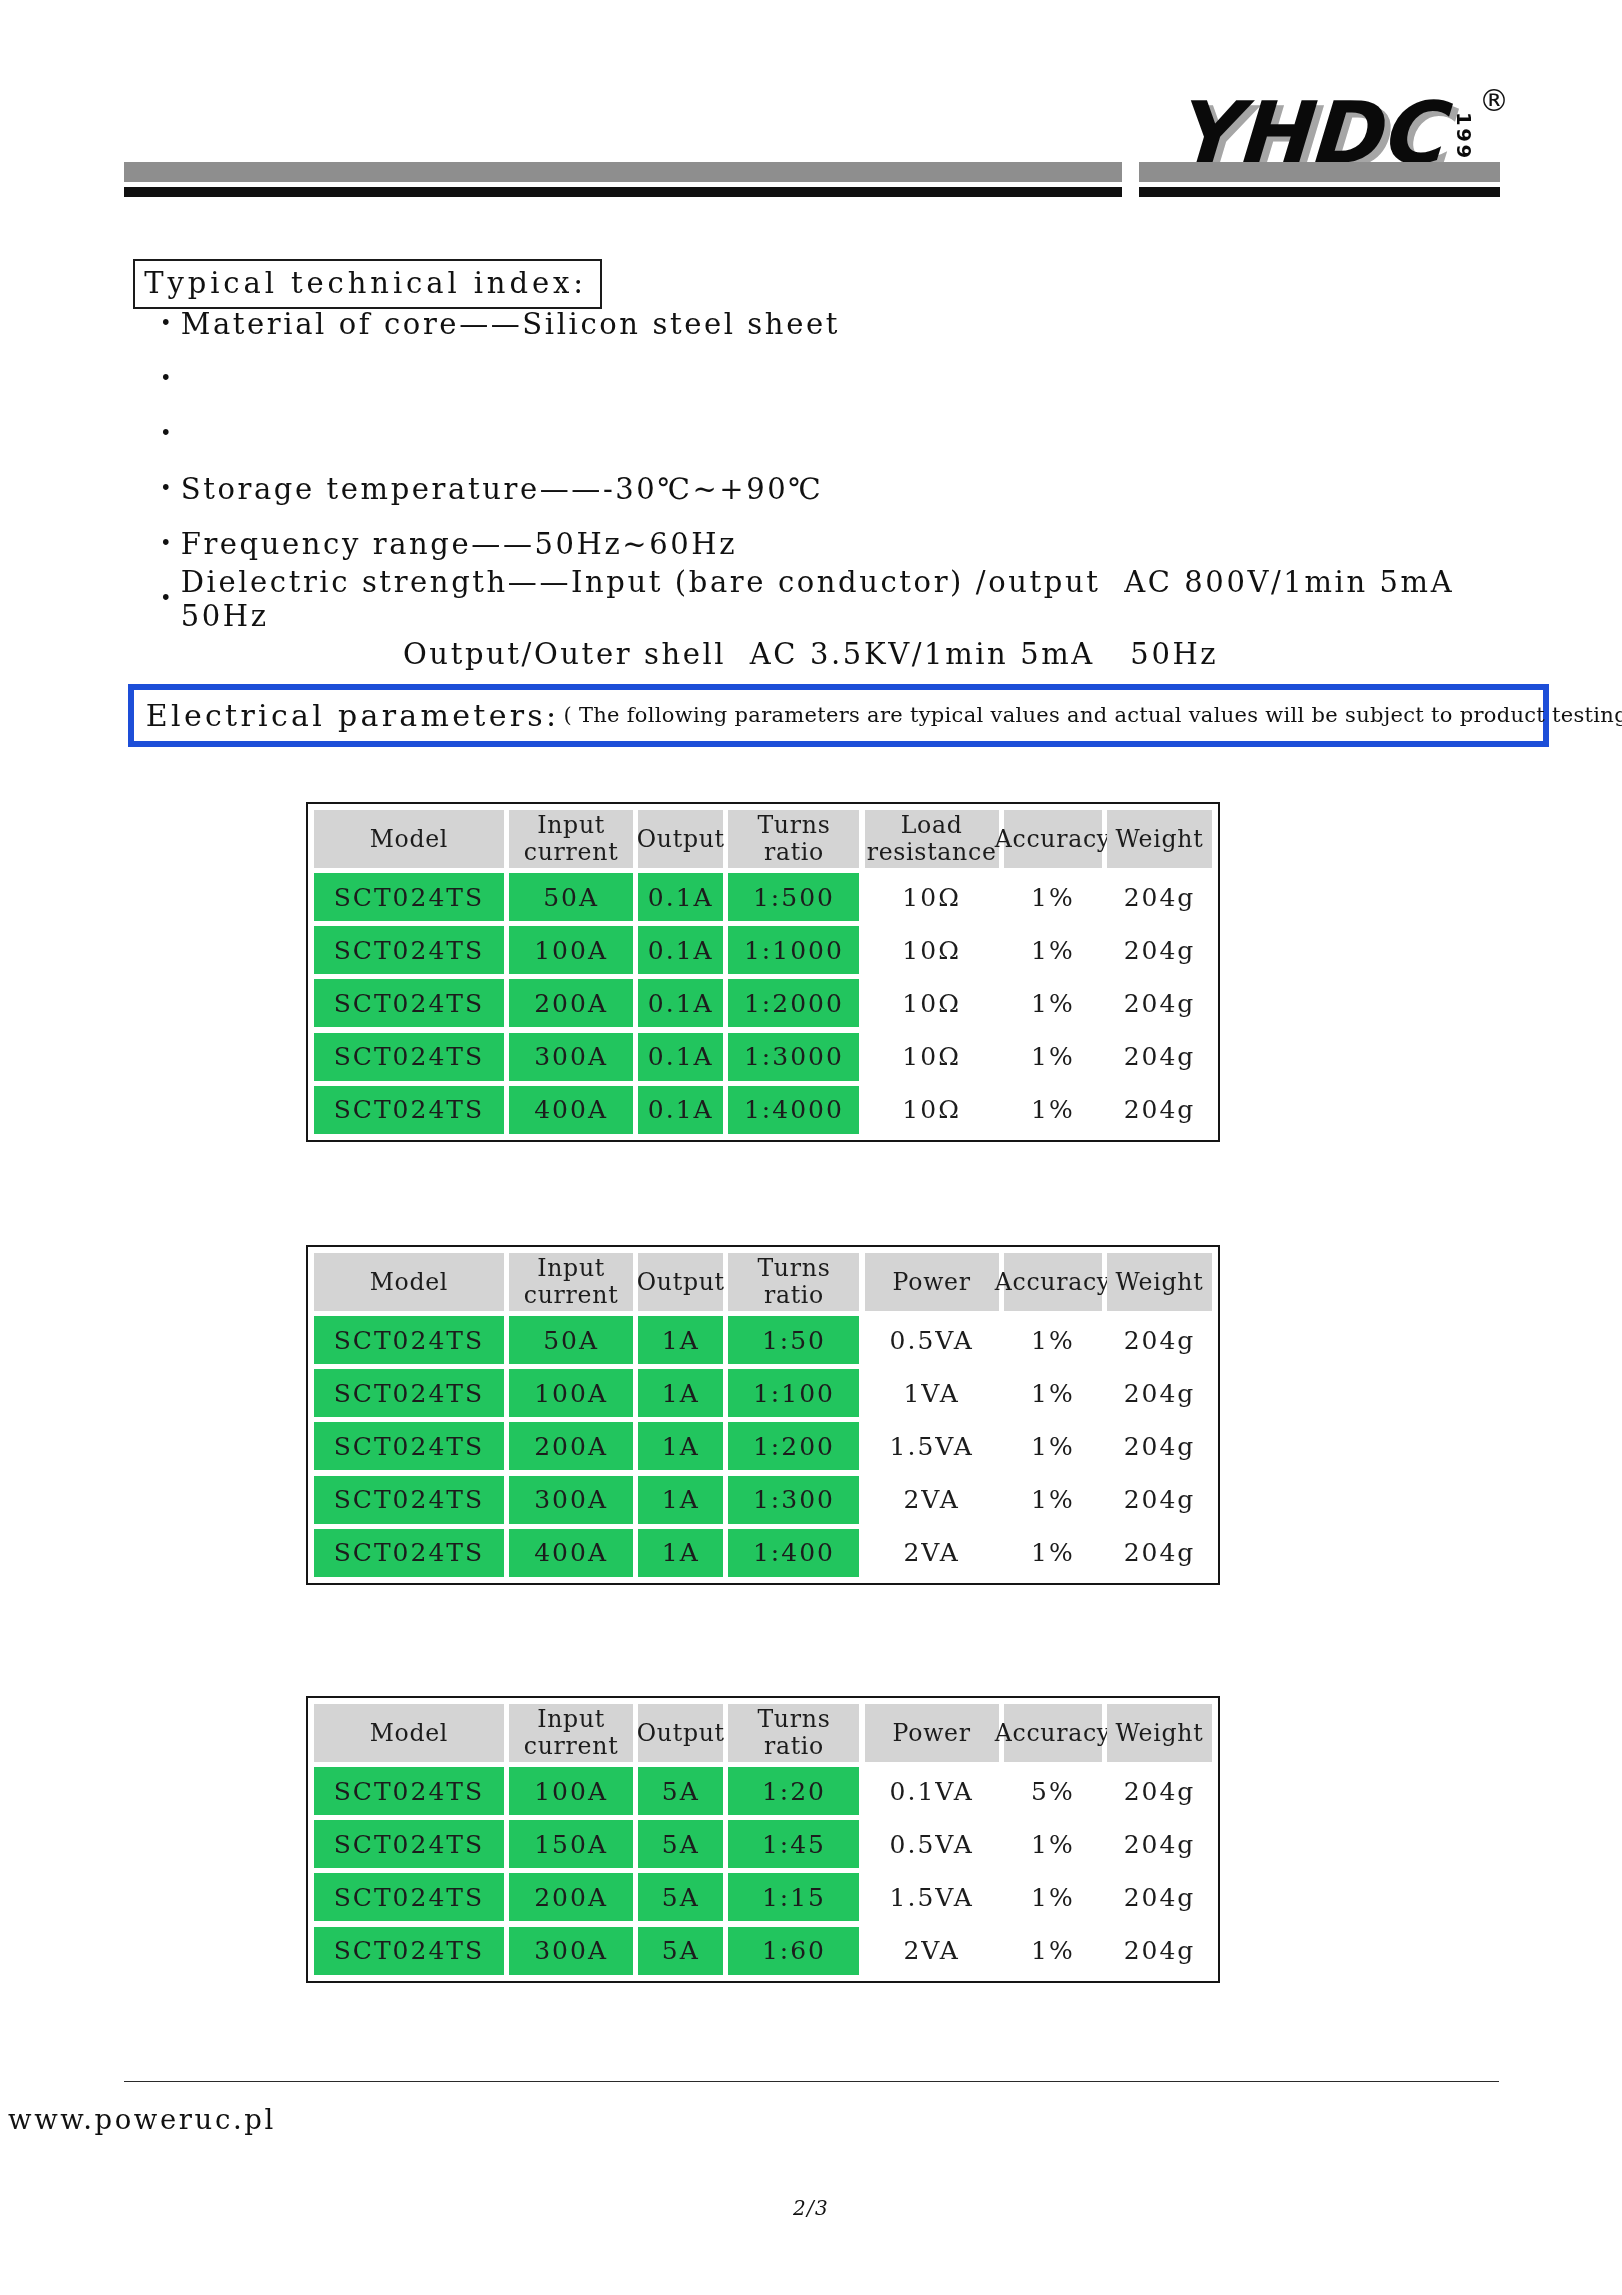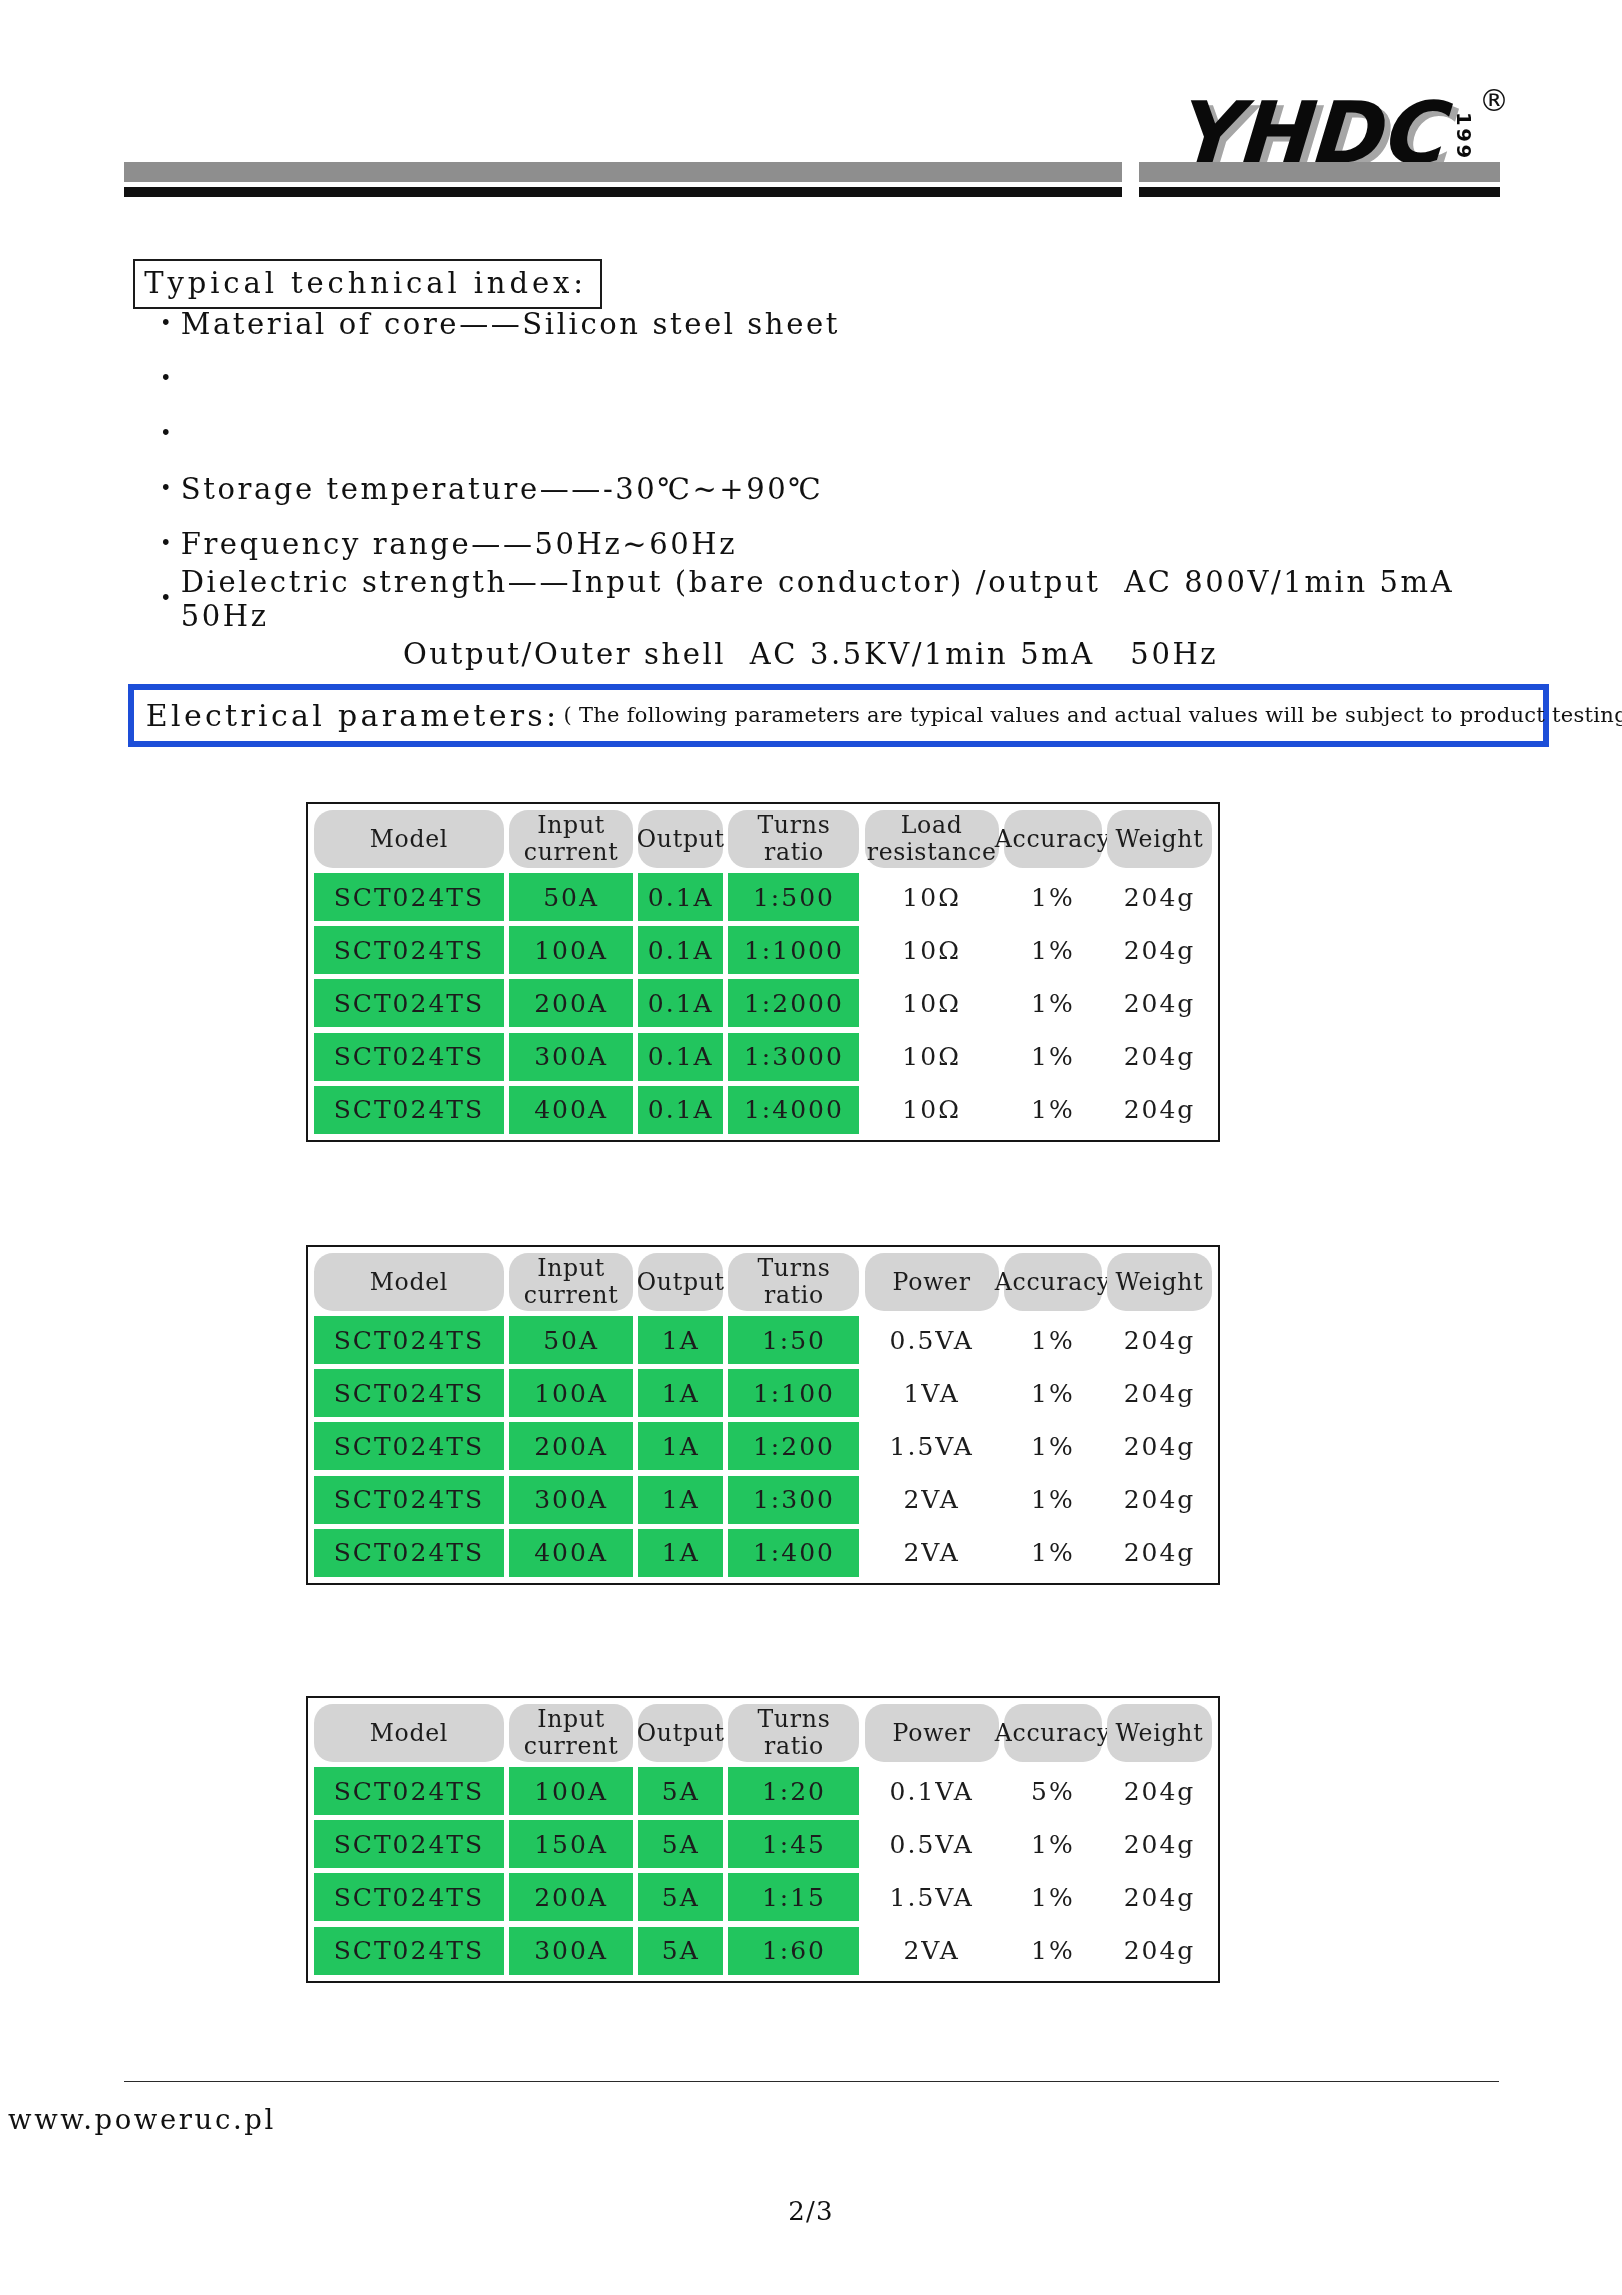--- a/index.html
+++ b/index.html
@@ -63,28 +63,28 @@
   .t1 { top:802px; }
   .t2 { top:1245px; }
   .t3 { top:1696px; }
   .cell {
     display:flex; align-items:center; justify-content:center; text-align:center;
     font-size:25px; letter-spacing:2px; height:48px; color:#1c1c1c;
   }
   .cell.gray { background:#22c55e; }
   .hcell {
     height:58px; background:#d4d4d4; white-space:pre-line; line-height:1.12;
-    font-size:23.6px; letter-spacing:0.7px;border-radius:19px;
+    font-size:23.6px; letter-spacing:0.7px;
   }
   .rep { display:contents; }
 
   
   .footer-line { position:absolute; top:2081px; left:124px; width:1375px; border-top:1.3px solid #2a2a2a; }
   .footer-url  { position:absolute; top:2103px; left:8px; width:1622px; text-align:left; font-size:27.5px; letter-spacing:2.6px; }
-  .footer-page { position:absolute; top:2196px; left:0; width:1622px; text-align:center; font-size:26px; letter-spacing:1.3px; }
+  .footer-page { position:absolute; top:2196px; left:0; width:1622px; text-align:center; font-size:20px; letter-spacing:1.3px;font-style:italic; }
 </style>
 </head>
 <body>
 
 <div class="page">
 
   <div class="logo">
     <span class="logo-text">YHDC</span>
     <span class="logo-year">1992</span>
     <span class="logo-reg">®</span>

